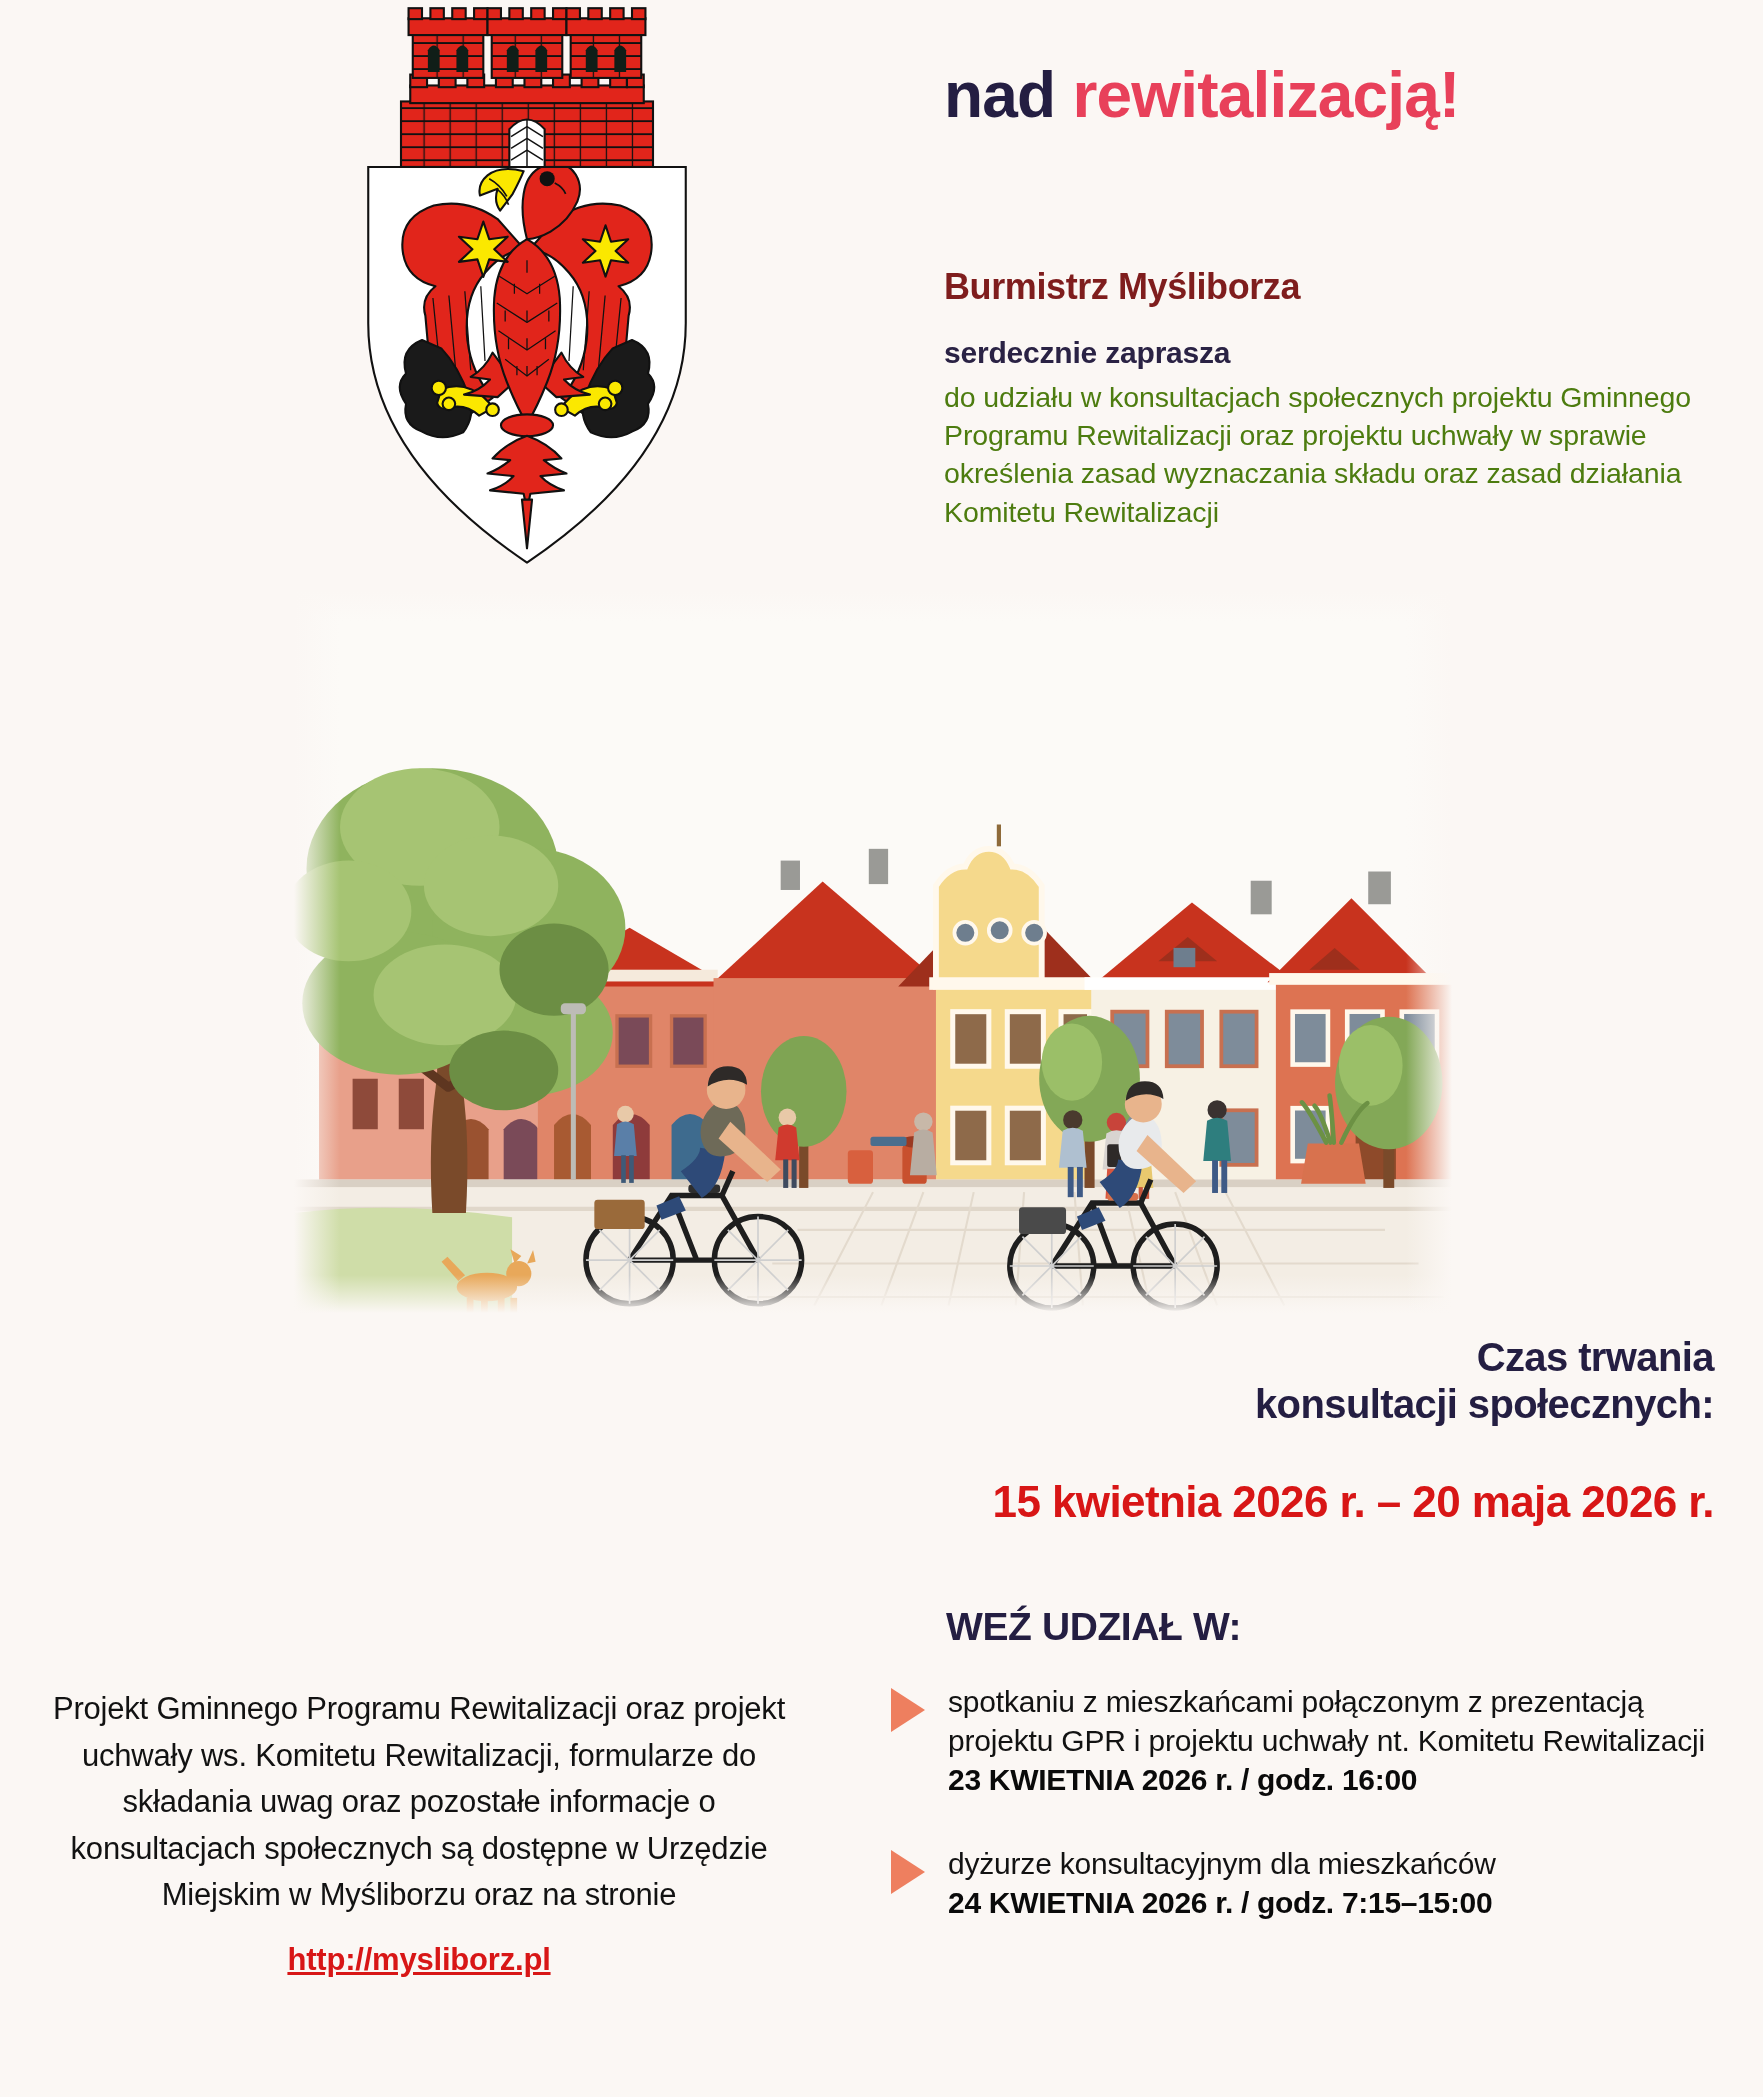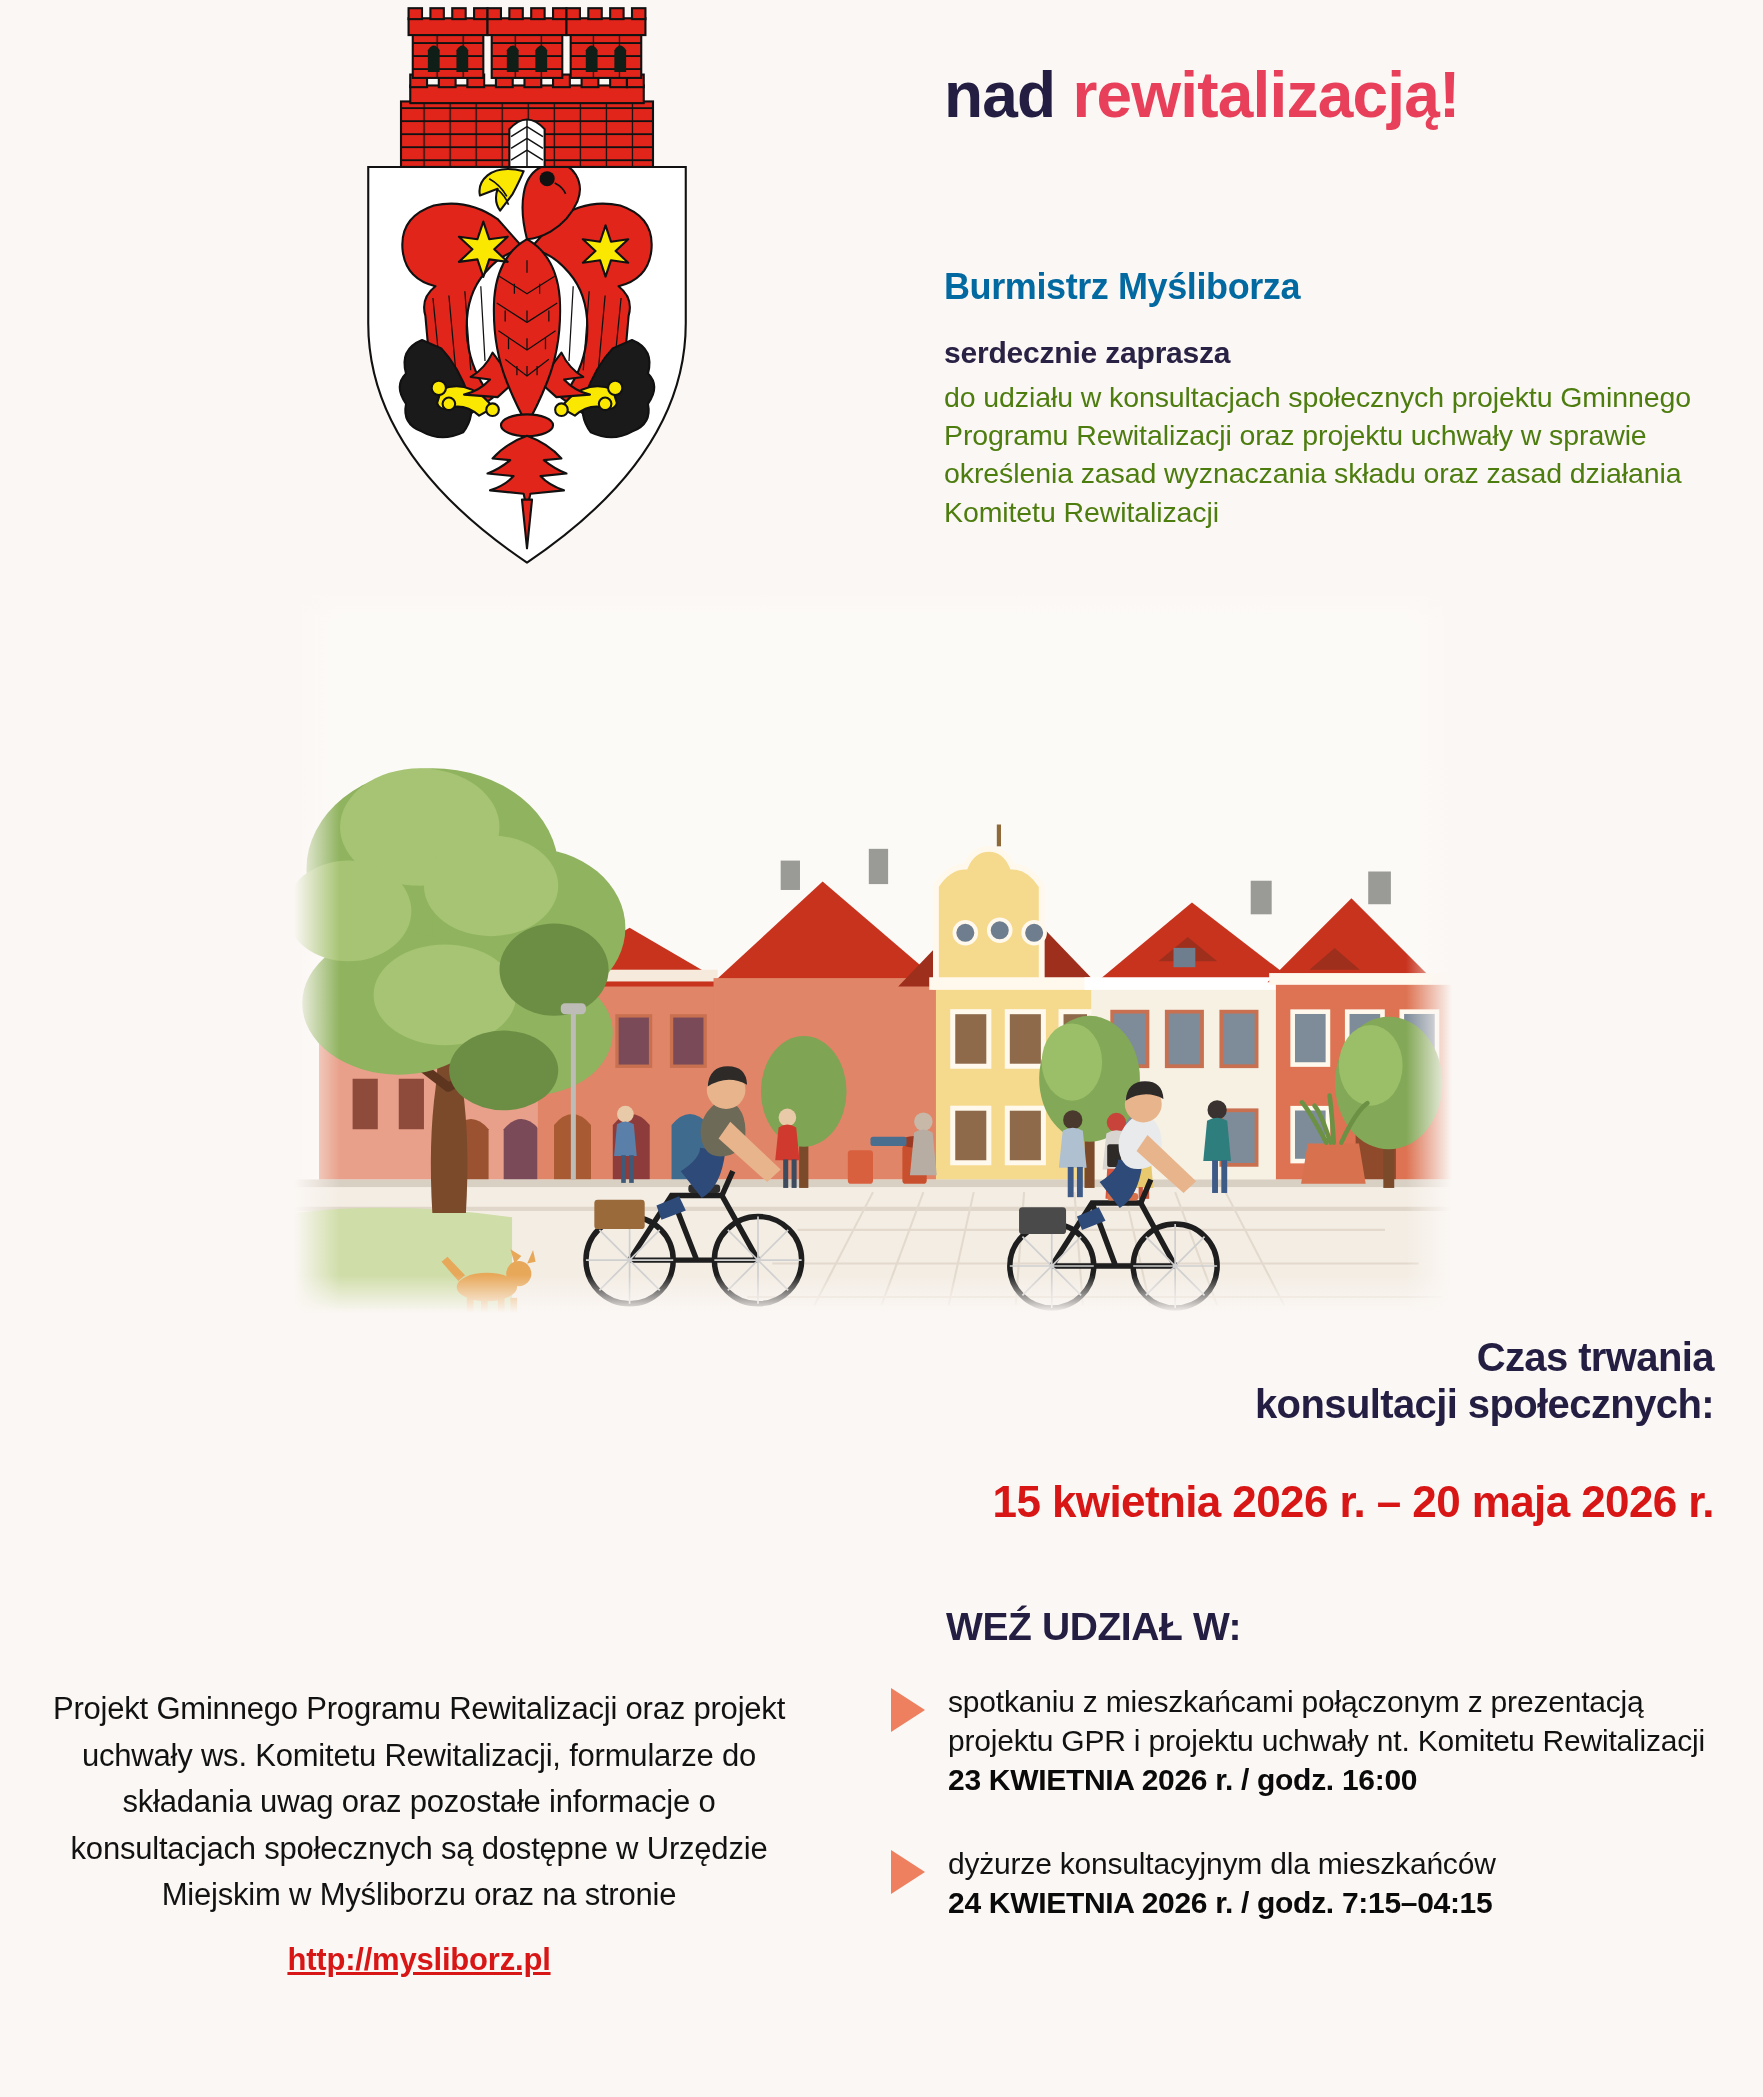--- a/index.html
+++ b/index.html
@@ -19,21 +19,21 @@
   #headline{
     position:absolute;left:944px;top:63px;width:755px;
     font-size:64px;line-height:1.02;font-weight:800;
     letter-spacing:-0.8px;color:#241E42;
   }
   #headline .red{color:#E8405A;margin-top:28px;}
   #headline .l2{display:block;}
 
   #mayor{
     position:absolute;left:944px;top:266px;width:755px;
-    font-size:36px;font-weight:800;color:#0369a1;letter-spacing:-0.4px;
+    font-size:36px;font-weight:800;color:#7f1d1d;letter-spacing:-0.4px;
   }
   #invite{
     position:absolute;left:944px;top:336px;width:772px;
     font-size:30px;font-weight:700;color:#2A2244;letter-spacing:-0.2px;
   }
   #intro{
     position:absolute;left:944px;top:378px;width:784px;
     font-size:28.5px;line-height:1.34;color:#4d7c0f;letter-spacing:-0.1px;
   }
 
@@ -489,16 +489,16 @@
 
 <div id="bullets">
   <div class="bullet">
     <span class="tri"></span>
     <div class="btext">spotkaniu z mieszkańcami połączonym z prezentacją projektu GPR i projektu uchwały nt. Komitetu Rewitalizacji</div>
     <div class="bdate">23 KWIETNIA 2026 r. / godz. 16:00</div>
   </div>
   <div class="bullet">
     <span class="tri"></span>
     <div class="btext">dyżurze konsultacyjnym dla mieszkańców</div>
-    <div class="bdate">24 KWIETNIA 2026 r. / godz. 7:15–04:15</div>
+    <div class="bdate">24 KWIETNIA 2026 r. / godz. 7:15–15:00</div>
   </div>
 </div>
 
 
 </body></html>

